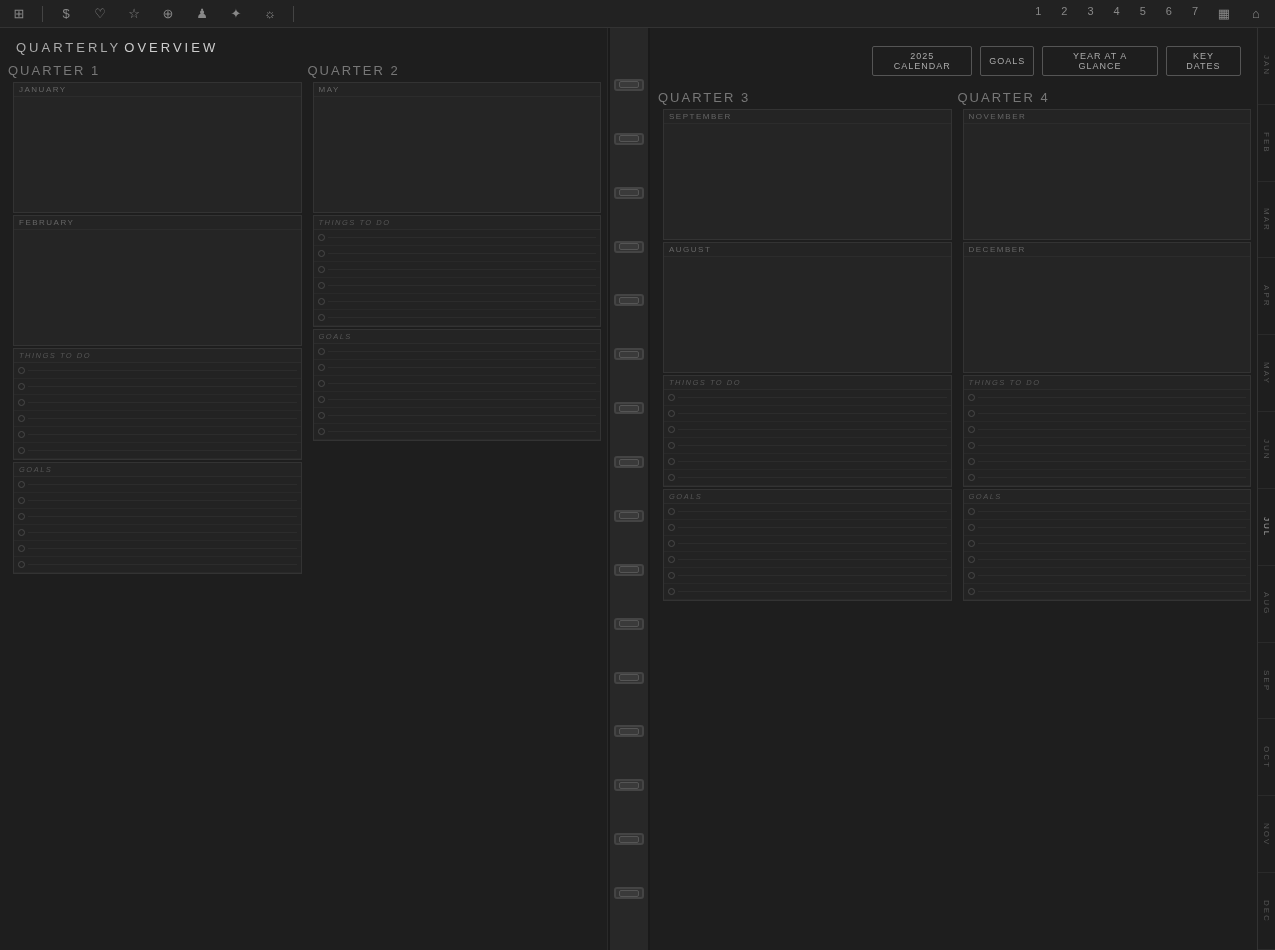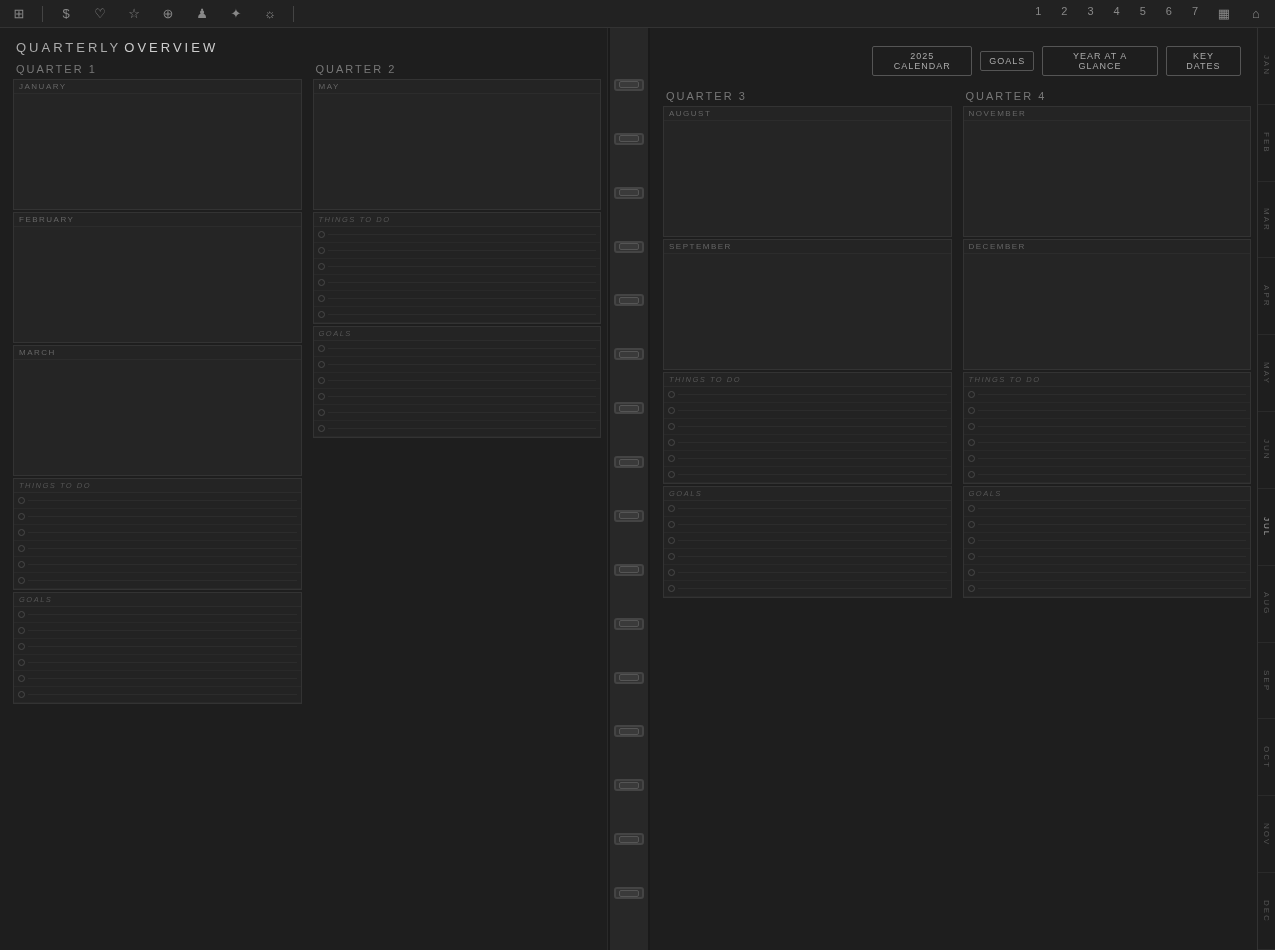--- a/index.html
+++ b/index.html
@@ -68,21 +68,20 @@
       text-transform: uppercase;
     }
     .page-title-bold {
       font-weight: 400;
       color: #ccc;
     }
     .header-buttons {
       margin-left: auto;
       display: flex;
       gap: 8px;
-      align-items: center;
     }
     .header-btn {
       border: 1px solid #555;
       background: transparent;
       color: #aaa;
       font-size: 9px;
       letter-spacing: 1px;
       padding: 4px 8px;
       cursor: pointer;
       text-transform: uppercase;
@@ -145,28 +144,27 @@
       overflow: hidden;
     }
     .quarter-col {
       flex: 1;
       display: flex;
       flex-direction: column;
       overflow: hidden;
       min-width: 0;
     }
     .q-title {
-      font-size: 11px;
+      font-size: 13px;
       letter-spacing: 2px;
       color: #777;
       margin-bottom: 4px;
       padding-left: 2px;
       text-transform: uppercase;
       flex-shrink: 0;
-      margin-left: 8px;
     }
     .m-box {
       border: 1px solid #333;
       background: #232323;
       margin-bottom: 2px;
       flex-shrink: 0;
       margin-left: 7px;
     }
     .m-label {
       font-size: 8px;
@@ -289,24 +287,20 @@
         <div class="q-title">QUARTER 1</div>
 
         <div class="m-box">
           <div class="m-label">JANUARY</div>
           <div class="m-content h1"></div>
         </div>
         <div class="m-box">
           <div class="m-label">FEBRUARY</div>
           <div class="m-content h1"></div>
         </div>
-        <div class="m-box">
-          <div class="m-label">MARCH</div>
-          <div class="m-content h1"></div>
-        </div>
 
         <div class="m-box">
           <div class="s-label">THINGS TO DO</div>
           <div class="t-row">
               <div class="t-circle"></div>
               <div class="t-line"></div>
             </div>
           <div class="t-row">
               <div class="t-circle"></div>
               <div class="t-line"></div>
@@ -456,25 +450,25 @@
         <button class="header-btn">KEY DATES</button>
       </div>
     </div>
 
     <div class="all-quarters">
 
       <div class="quarter-col">
         <div class="q-title">QUARTER 3</div>
 
         <div class="m-box">
+          <div class="m-label">SEPTEMBER</div>
+          <div class="m-content h1"></div>
+        </div>
+        <div class="m-box">
           <div class="m-label">AUGUST</div>
-          <div class="m-content h1"></div>
-        </div>
-        <div class="m-box">
-          <div class="m-label">SEPTEMBER</div>
           <div class="m-content h1"></div>
         </div>
 
         <div class="m-box">
           <div class="s-label">THINGS TO DO</div>
           <div class="t-row">
               <div class="t-circle"></div>
               <div class="t-line"></div>
             </div>
           <div class="t-row">

